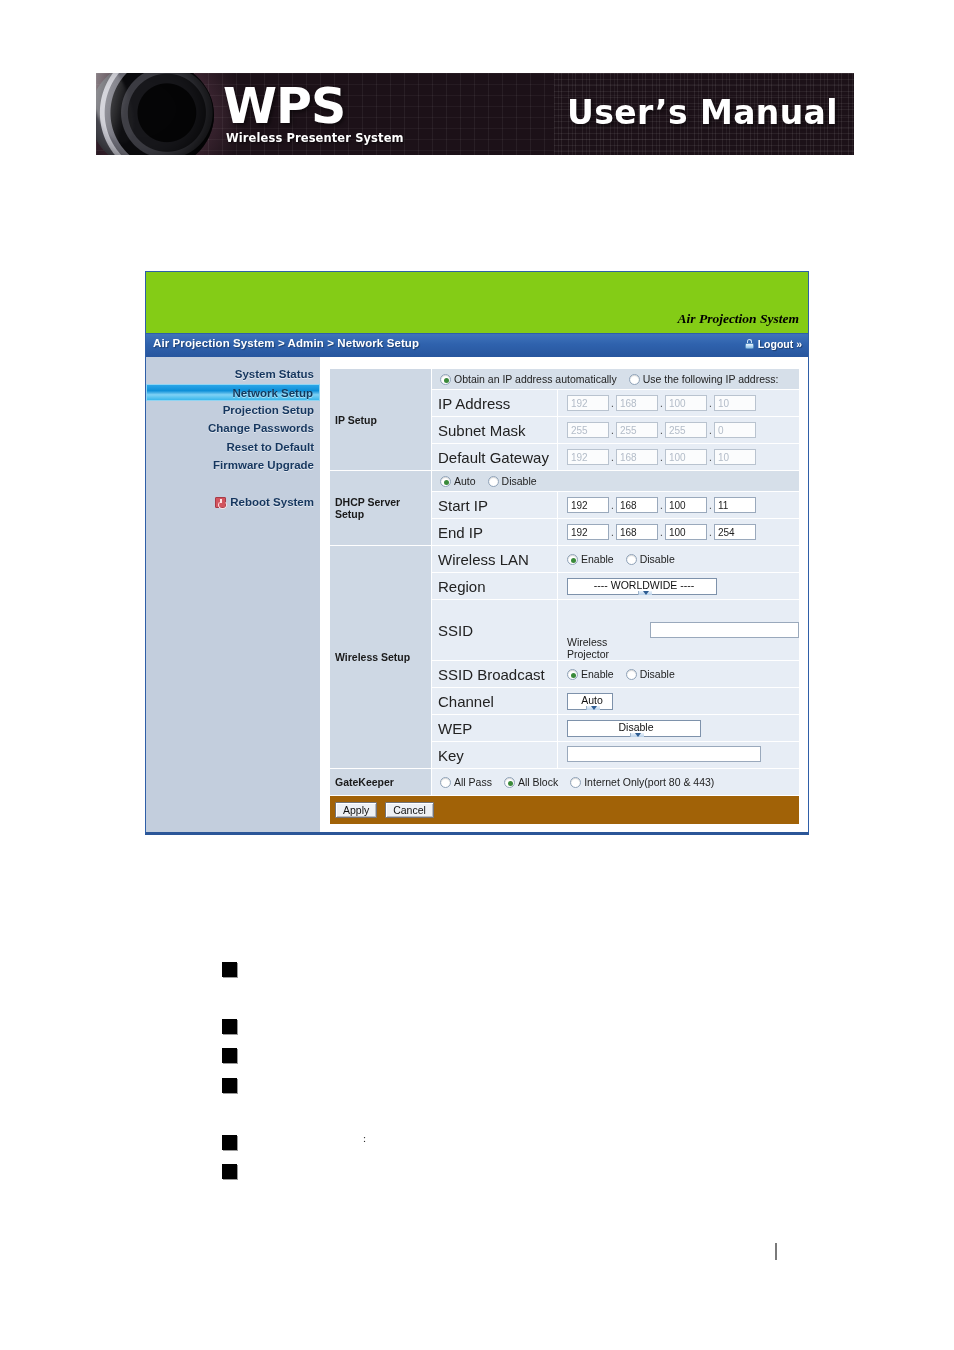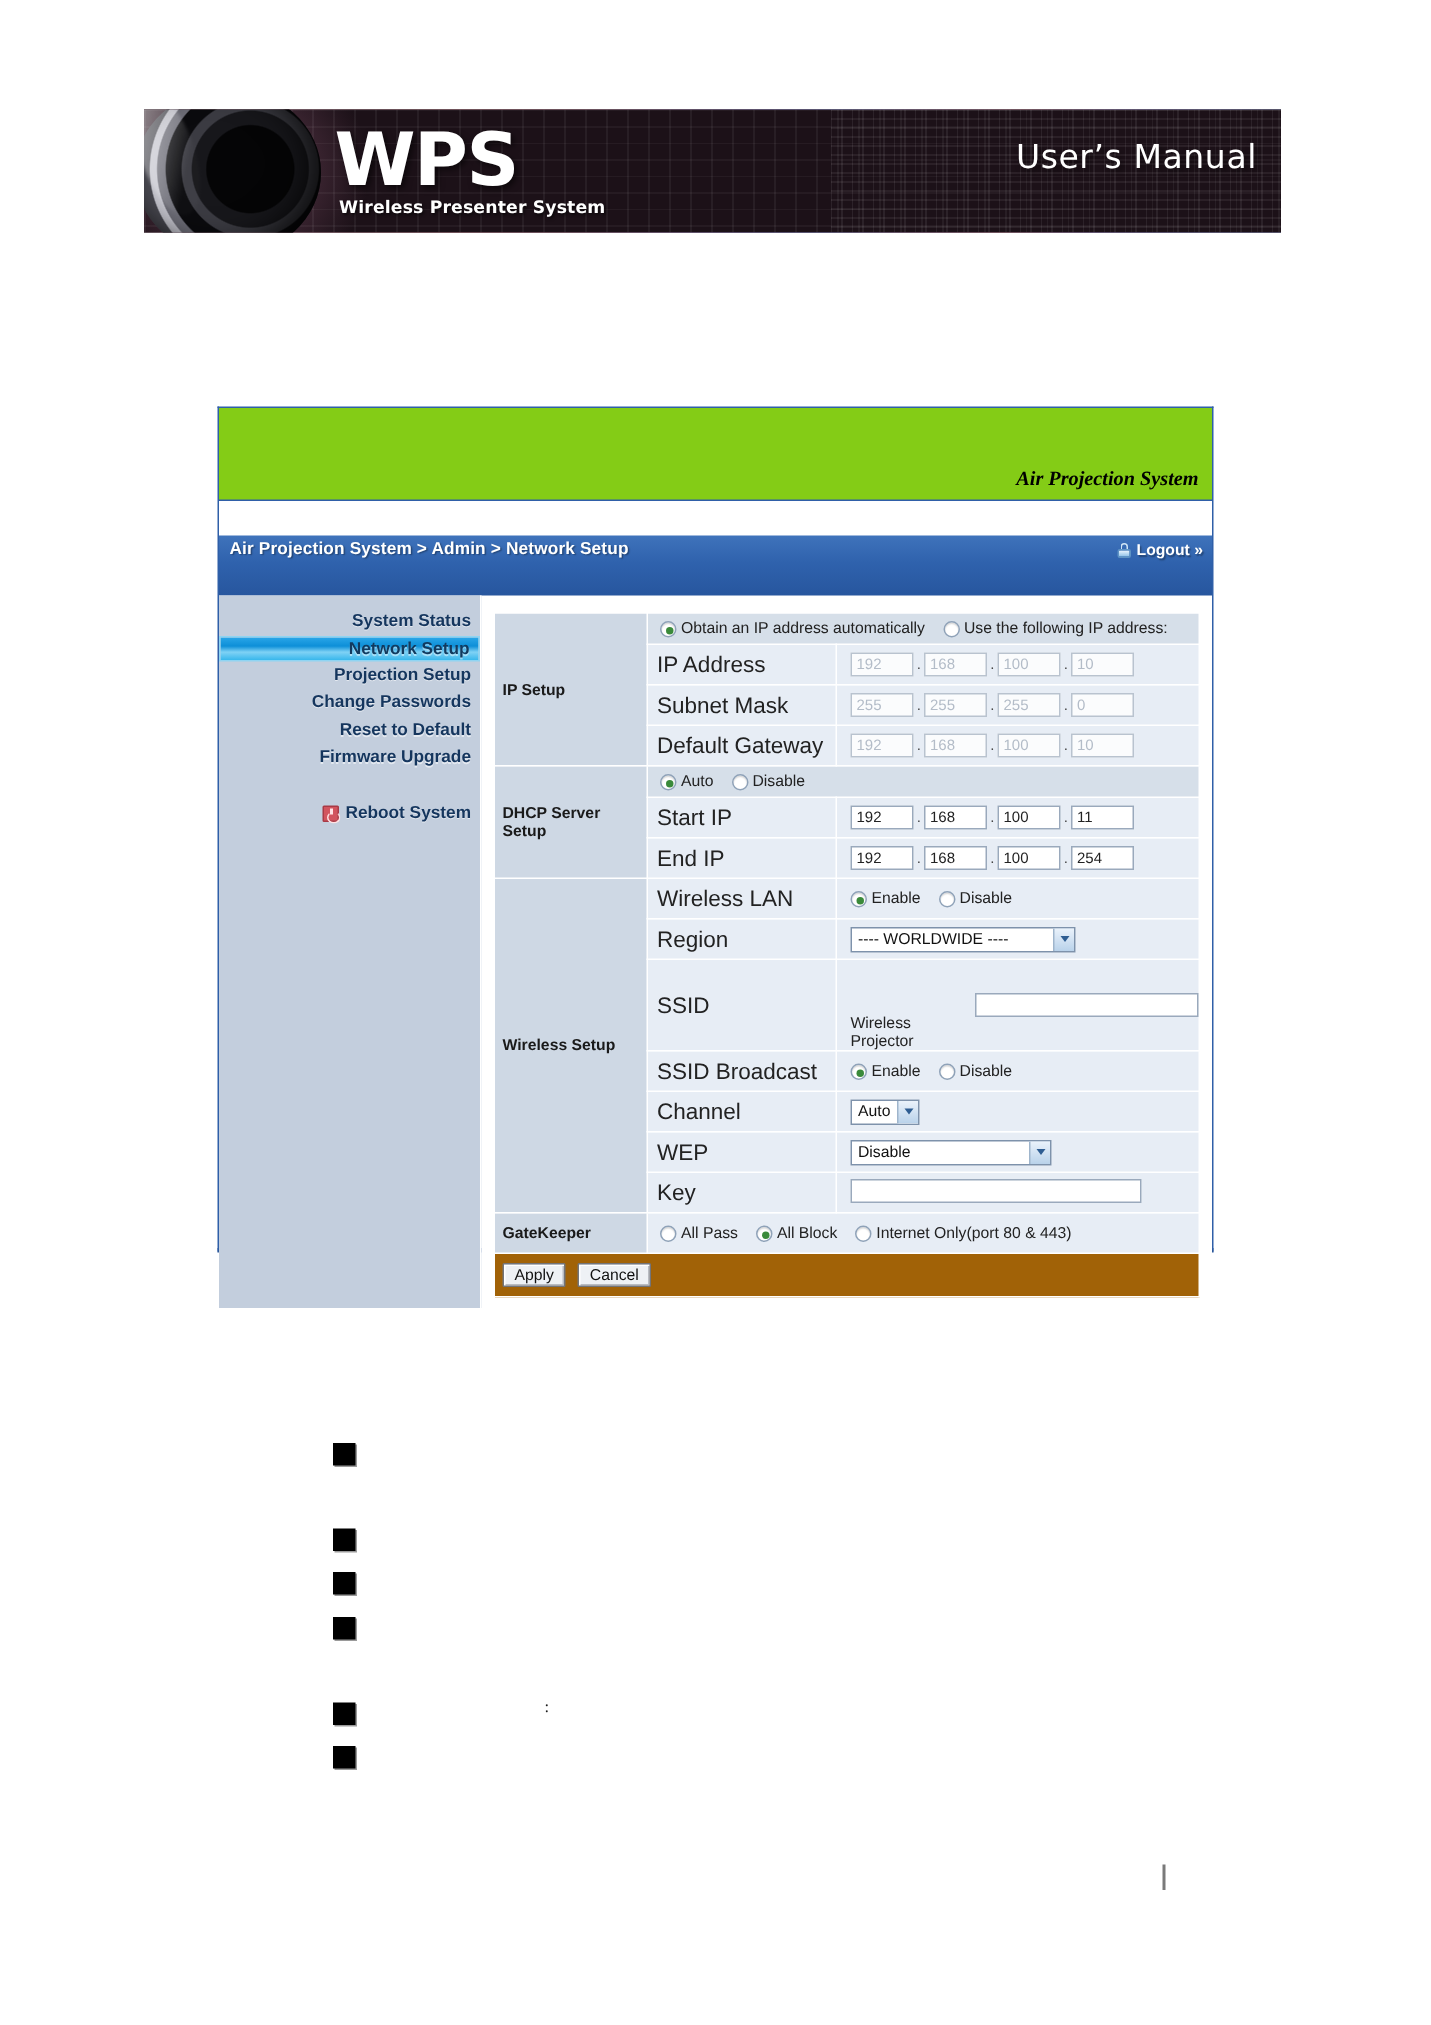--- a/index.html
+++ b/index.html
@@ -63,21 +63,21 @@
   }
   .wps-sub {
     font-family:"DejaVu Sans", sans-serif;
     font-weight:bold; font-size:11.5px; color:#ffffff;
     letter-spacing:.1px; margin-top:-2px; margin-left:3px;
     text-shadow:1px 1px 2px rgba(0,0,0,.6);
   }
   .manual-title {
     position:absolute; right:16px; top:20px;
     font-family:"DejaVu Sans", sans-serif;
-    font-weight:normal; font-size:22px; color:#ffffff;
+    font-weight:bold; font-size:33px; color:#ffffff;
     letter-spacing:.4px;
     text-shadow: 2px 2px 4px rgba(0,0,0,.5);
     margin-left: 11px;
   }
 
   
   .panel {
     position:absolute;
     left:145px; top:271px;
     width:664px; height:564px;
@@ -89,25 +89,24 @@
     height:62px; background:#84cc16; position:relative;
     border-bottom:1px solid #2f5fa8;
   }
   .aps-brand {
     position:absolute; right:9px; bottom:6px;
     font-family:"Liberation Serif", serif;
     font-style:italic; font-weight:bold;
     font-size:13.5px; color:#000000;
   }
   .crumb-bar {
-    height:40px;
+    height:23px;
     background: linear-gradient(to bottom, #3f73bb 0%, #2f62ad 45%, #27569e 100%);
     position:relative;
     color:#ffffff;
-    margin-top:23px;
   }
   .crumb-text {
     position:absolute; left:7px; top:3px;
     font-size:11.5px; font-weight:bold; letter-spacing:.1px;
     text-shadow:1px 1px 1px rgba(0,0,0,.35);
     white-space:nowrap;
   }
   .logout {
     position:absolute; right:6px; top:4px;
     display:flex; align-items:center; gap:4px;
@@ -250,21 +249,21 @@
   .txtbox {
     height:16px; border:1px solid #9aa9bc; background:#ffffff;
     font-size:10px; color:#222; padding:0 2px; line-height:15px;
   }
   .ssid-line { display:flex; align-items:center; }
   .ssid-label { font-size:10.5px; color:#222;margin-top:36px; }
 
   .sel {
     height:17px; border:1px solid #7e92ab; background:#ffffff;
     display:inline-flex; align-items:center; justify-content:space-between;
-    font-size:10.5px; color:#111; padding-left:4px; cursor:pointer;
+    font-size:10.5px; color:#111; padding-left:4px; cursor:pointer;flex-direction:column;
   }
   .sel .arrow {
     width:14px; height:15px; margin:0 0 0 2px;
     background: linear-gradient(to bottom,#eaf2fb,#b9d2ea);
     border-left:1px solid #9fb5cc;
     display:flex; align-items:center; justify-content:center;
   }
   .sel .arrow i {
     display:block; width:0; height:0;
     border-left:3.5px solid transparent;

